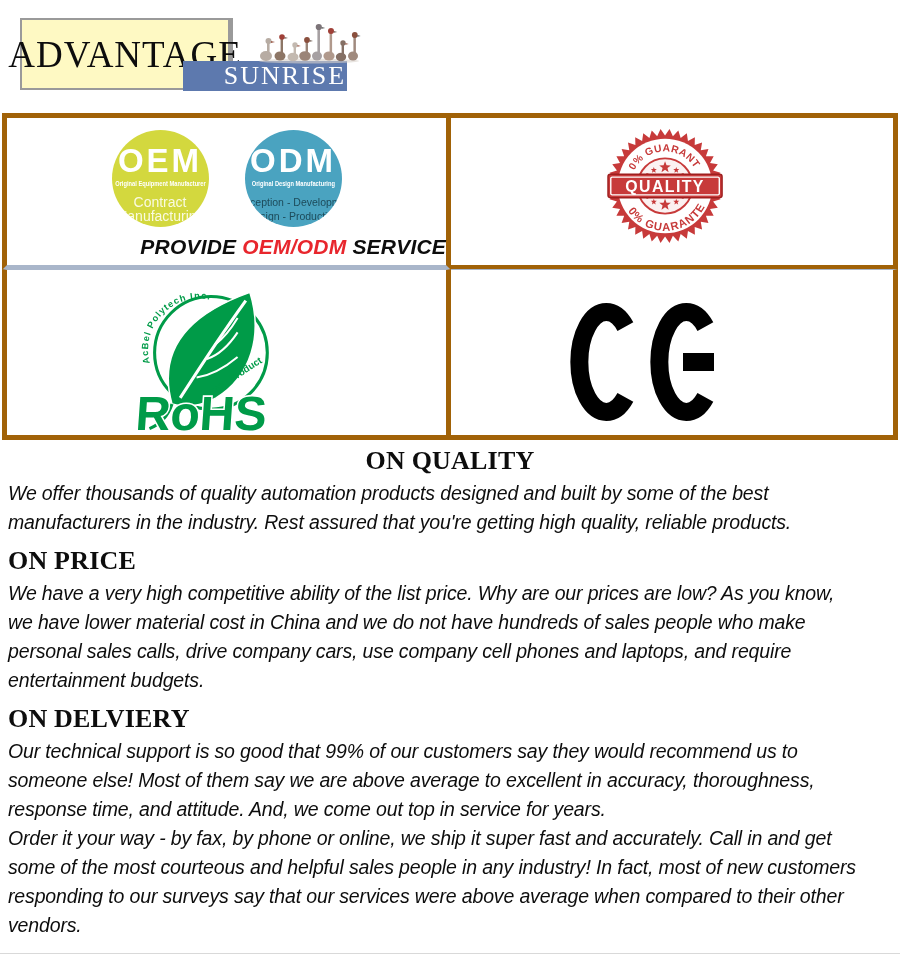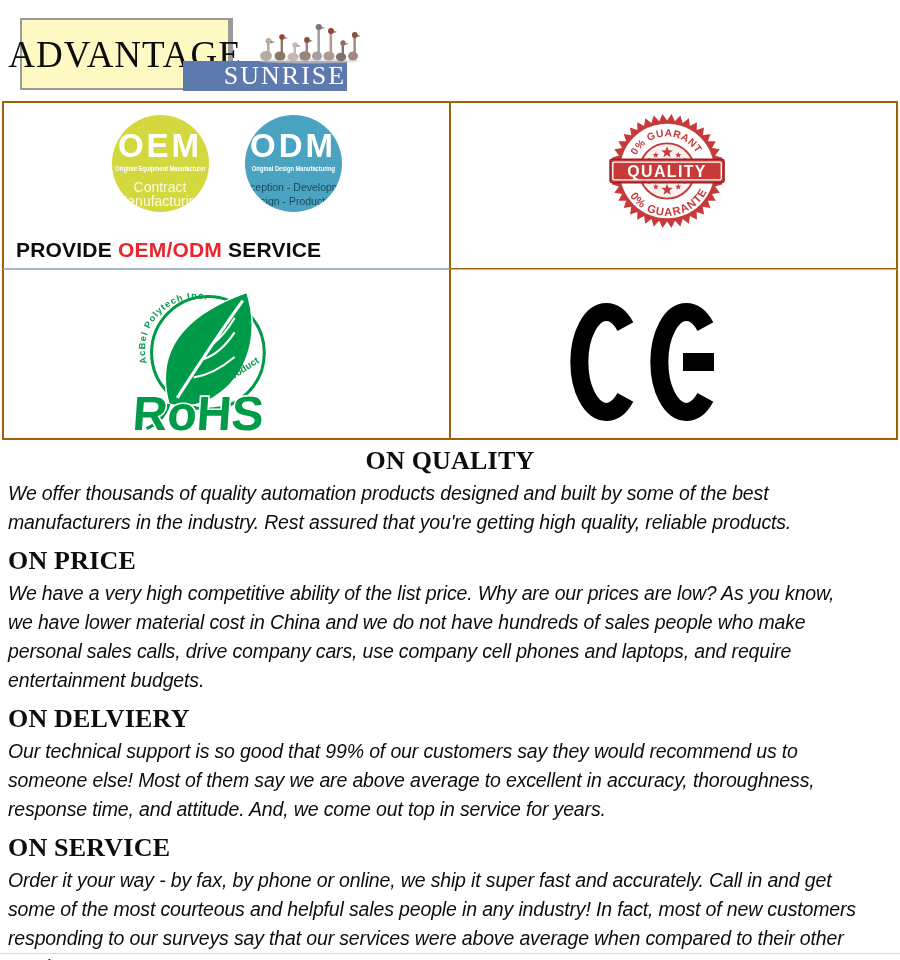--- a/index.html
+++ b/index.html
@@ -12,41 +12,41 @@
     display:flex; align-items:center; justify-content:center; z-index:1; }
   .adv-box span { font-family:"Liberation Serif", serif; font-size:37px; letter-spacing:1px; color:#0d0d0d; }
   .brand-banner { position:absolute; left:183px; top:61px; width:164px; height:30px;
     background:#5d79ae; z-index:2; display:flex; align-items:center; justify-content:center;padding-left:40px; }
   .brand-banner span { font-family:"Liberation Serif", serif; font-size:26px; color:#fff; letter-spacing:2px; }
   .figurines { position:absolute; left:257px; top:8px; width:104px; height:56px; z-index:3; }
 
   
   .panel { position:absolute; left:2px; top:101px; width:896px; height:339px;
     display:grid; grid-template-columns:449px 447px; grid-template-rows:169px 170px; }
-  .cell { border:2px solid #a16207; position:relative; background:#fff; }
+  .cell { border:5px solid #a16207; position:relative; background:#fff;margin-top:12px; }
   .cell.tr, .cell.br { border-left:none; }
   .cell.bl, .cell.br { border-top:none; }
   .cell.tl { border-bottom-color:#a9b6ca; }
   .cell.bl { border-top:1px solid #a9b6ca; margin-top:-1px; }
   .cell.br { border-top:1px solid #a9b6ca; margin-top:-1px; }
 
   .badge-row { position:absolute; top:12px; left:0; right:0; display:flex; justify-content:center; gap:36px; }
   .badge { width:97px; height:97px; border-radius:50%; color:#fff; text-align:center;
     display:flex; flex-direction:column; align-items:center; justify-content:flex-start; overflow:hidden; }
   .badge.oem { background:#d3d83e; }
   .badge.odm { background:#4aa3c0; }
   .badge .abbr { font-size:33px; font-weight:bold; letter-spacing:3px; line-height:1; margin-top:14px; }
   .badge .subtitle { font-size:6.5px; font-weight:bold; white-space:nowrap; transform:scaleX(.88); margin-top:3px; }
   .badge .l1, .badge .l2 { font-size:11px; line-height:14px; white-space:nowrap; }
   .badge .l1 { margin-top:8px; }
   .badge.oem .l1, .badge.oem .l2 { color:rgba(255,255,248,.88); font-size:14px; }
   .badge.odm .l1, .badge.odm .l2 { color:#1d4b5a; font-size:10.5px; }
 
-  .cell-caption { position:absolute; bottom:6px; left:12px; right:0; text-align:left;
-    font-size:21px; font-weight:bold; letter-spacing:.2px; color:#0d0d0d; }
+  .cell-caption { position:absolute; bottom:6px; left:12px; right:0; text-align:right;
+    font-size:21px; font-weight:bold; letter-spacing:.2px; color:#0d0d0d;font-style:italic; }
   .cell-caption .hl { color:#e8262d; }
 
   .seal-wrap { position:absolute; top:10px; left:50%; transform:translateX(-56%); width:116px; height:116px; }
   .rohs-wrap { position:absolute; top:6px; left:100px; width:212px; height:166px; }
   .ce-wrap { position:absolute; top:30px; left:115px; width:162px; height:126px; }
   svg { font-family:"Liberation Sans", sans-serif; }
 
   
   .sections { position:absolute; left:8px; top:444px; width:884px; }
   .sec h2 { font-family:"Liberation Serif", serif; font-weight:bold; font-size:26px;
@@ -215,21 +215,20 @@
 personal sales calls, drive company cars, use company cell phones and laptops, and require
 entertainment budgets.</p>
   </div>
   <div class="sec">
     <h2>ON DELVIERY</h2>
     <p>Our technical support is so good that 99% of our customers say they would recommend us to
 someone else! Most of them say we are above average to excellent in accuracy, thoroughness,
 response time, and attitude. And, we come out top in service for years.</p>
   </div>
   <div class="sec">
-    <h2>ON SERVICE</h2>
     <p>Order it your way - by fax, by phone or online, we ship it super fast and accurately. Call in and get
 some of the most courteous and helpful sales people in any industry! In fact, most of new customers
 responding to our surveys say that our services were above average when compared to their other
 vendors.</p>
   </div>
 </div>
 
 <div class="bottom-rule"></div>
 
 </body></html>

